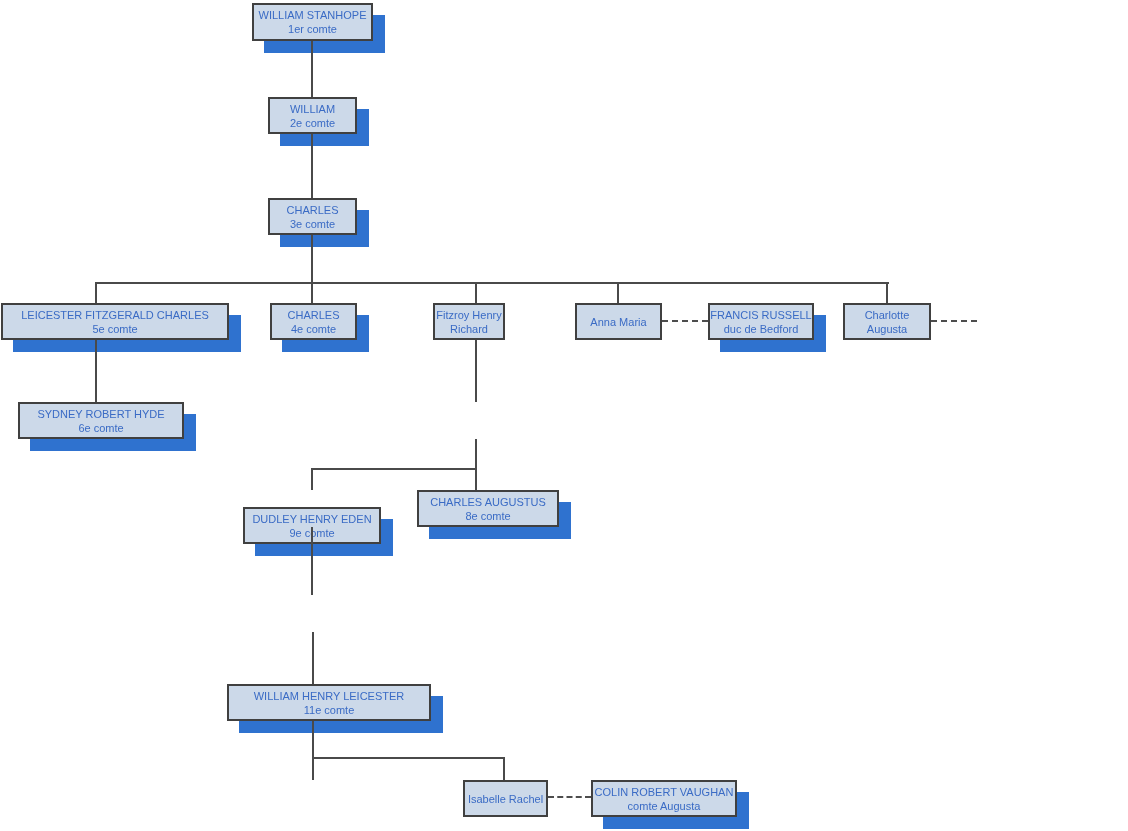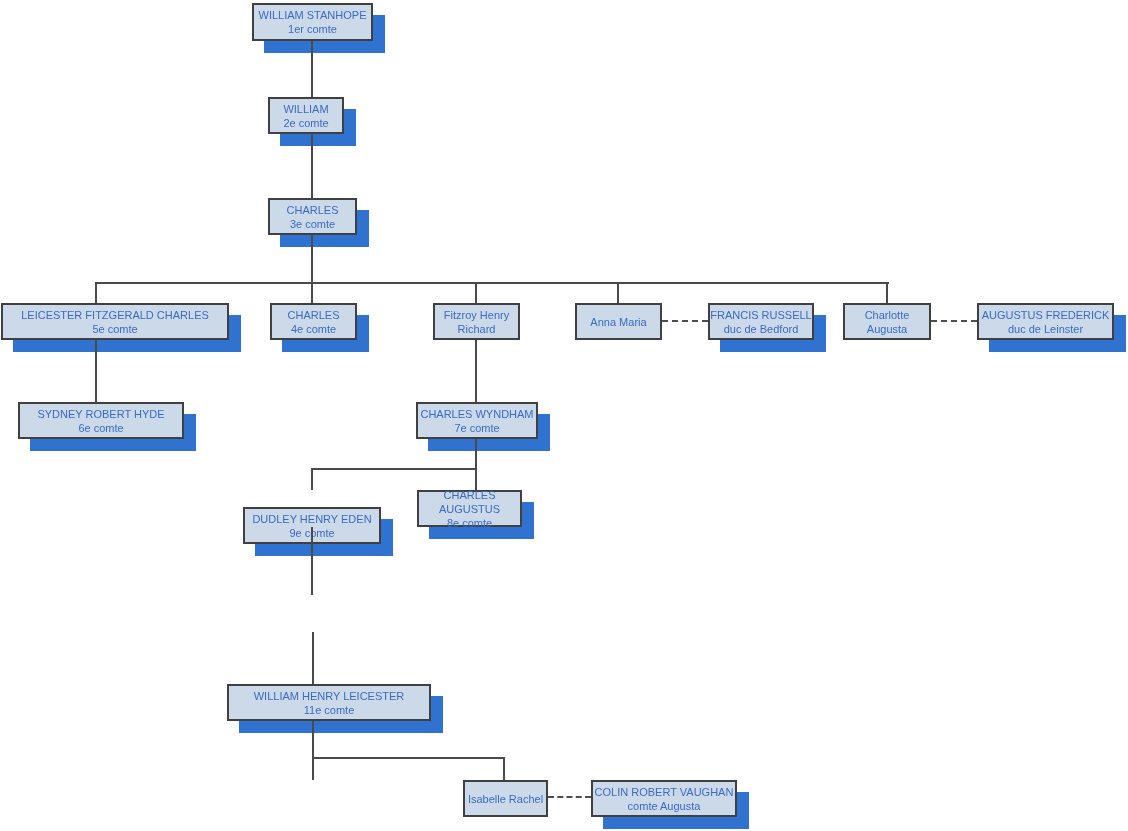--- a/index.html
+++ b/index.html
@@ -86,80 +86,72 @@
 
   <div class="dline" style="left:662px;top:320px;width:46px"></div>
   <div class="dline" style="left:931px;top:320px;width:46px"></div>
   <div class="dline" style="left:548px;top:796px;width:43px"></div>
 
   <div class="node has-shadow" style="left:252px;top:3px;width:121px;height:38px">
     <span>WILLIAM STANHOPE</span>
     <span>1er comte</span>
   </div>
 
-  <div class="node has-shadow" style="left:268px;top:97px;width:76px;height:37px">
+  <div class="node has-shadow" style="left:268px;top:97px;width:89px;height:37px">
     <span>WILLIAM</span>
     <span>2e comte</span>
   </div>
 
   <div class="node has-shadow" style="left:268px;top:198px;width:89px;height:37px">
     <span>CHARLES</span>
     <span>3e comte</span>
   </div>
 
   <div class="node has-shadow" style="left:1px;top:303px;width:228px;height:37px">
     <span>LEICESTER FITZGERALD CHARLES</span>
     <span>5e comte</span>
   </div>
 
   <div class="node has-shadow" style="left:270px;top:303px;width:87px;height:37px">
     <span>CHARLES</span>
     <span>4e comte</span>
   </div>
 
-  <div class="node" style="left:433px;top:303px;width:87px;height:37px">
+  <div class="node" style="left:433px;top:303px;width:72px;height:37px">
     <span>Fitzroy Henry</span>
     <span>Richard</span>
   </div>
 
   <div class="node" style="left:575px;top:303px;width:87px;height:37px">
     <span>Anna Maria</span>
   </div>
 
   <div class="node has-shadow" style="left:708px;top:303px;width:106px;height:37px">
     <span>FRANCIS RUSSELL</span>
     <span>duc de Bedford</span>
   </div>
 
   <div class="node" style="left:843px;top:303px;width:88px;height:37px">
     <span>Charlotte</span>
     <span>Augusta</span>
   </div>
 
-  <div class="node has-shadow" style="left:977px;top:303px;width:137px;height:37px">
-    <span>AUGUSTUS FREDERICK</span>
-    <span>duc de Leinster</span>
-  </div>
 
   <div class="node has-shadow" style="left:18px;top:402px;width:166px;height:37px">
     <span>SYDNEY ROBERT HYDE</span>
     <span>6e comte</span>
   </div>
 
-  <div class="node has-shadow" style="left:416px;top:402px;width:122px;height:37px">
-    <span>CHARLES WYNDHAM</span>
-    <span>7e comte</span>
-  </div>
 
   <div class="node has-shadow" style="left:243px;top:507px;width:138px;height:37px">
     <span>DUDLEY HENRY EDEN</span>
     <span>9e comte</span>
   </div>
 
-  <div class="node has-shadow" style="left:417px;top:490px;width:105px;height:37px">
+  <div class="node has-shadow" style="left:417px;top:490px;width:142px;height:37px">
     <span>CHARLES AUGUSTUS</span>
     <span>8e comte</span>
   </div>
 
 
   <div class="node has-shadow" style="left:227px;top:684px;width:204px;height:37px">
     <span>WILLIAM HENRY LEICESTER</span>
     <span>11e comte</span>
   </div>
 

